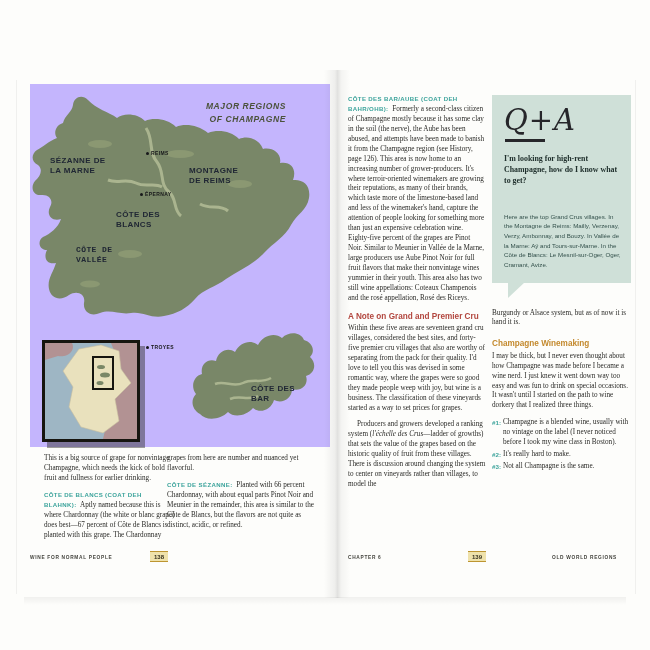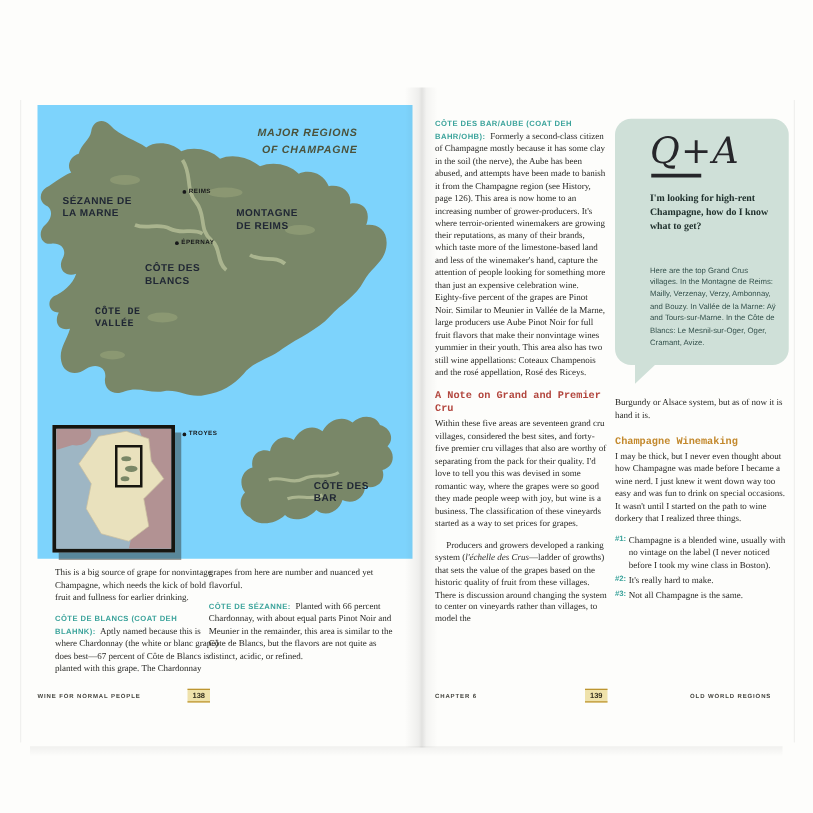--- a/index.html
+++ b/index.html
@@ -7,21 +7,21 @@
        font-family:"Liberation Serif", serif;}
   .photo{position:absolute;inset:0;background:#fdfdfb;}
   .gutter{position:absolute;left:324px;top:70px;width:26px;height:528px;
     background:linear-gradient(90deg,rgba(0,0,0,0) 0%,rgba(0,0,0,0.06) 42%,rgba(0,0,0,0.11) 52%,rgba(0,0,0,0.04) 66%,rgba(0,0,0,0) 100%);}
   .edge{position:absolute;top:80px;bottom:56px;width:1px;background:rgba(0,0,0,0.05);}
   .edge.l{left:16px}.edge.r{right:14px}
   .bottom-shade{position:absolute;left:24px;right:24px;top:597px;height:8px;
     background:linear-gradient(rgba(0,0,0,0.05),rgba(0,0,0,0));}
 
   
-  #map{position:absolute;left:30px;top:84px;width:300px;height:363px;background:#7dd3fc;}
+  #map{position:absolute;left:30px;top:84px;width:300px;height:363px;background:#c4b5fd;}
   #map svg{position:absolute;left:0;top:0;}
   .map-title{position:absolute;right:44px;top:16px;text-align:right;
     font-family:"Liberation Sans",sans-serif;font-style:italic;font-weight:bold;
     font-size:8.5px;line-height:1.55;color:#4b523b;letter-spacing:0.6px;}
   .rl{position:absolute;font-family:"Liberation Sans",sans-serif;font-weight:bold;
     font-size:8px;line-height:1.22;color:#202734;letter-spacing:0.4px;}
   #rl-vallee{left:20px;top:72px;}
   #rl-montagne{left:159px;top:82px;}
   #rl-blancs{left:86px;top:126px;}
   #rl-sezanne{left:46px;top:161px;font-family:Liberation Mono, monospace;}
@@ -34,32 +34,32 @@
   #city-troyes{left:116px;top:260px;}
   #inset{position:absolute;left:12px;top:256px;width:92px;height:96px;border:3px solid #16150f;
     background:#9eb6c4;box-shadow:5px 6px 0 rgba(45,43,36,0.45);}
 
   
   .body{font-family:"Liberation Serif",serif;font-size:7.2px;line-height:1.38;color:#2a2a27;text-align:left;}
   .body p{margin:0 0 7px 0;}
   .body p.indent{text-indent:9px;margin:0;}
   .lead{font-family:"Liberation Sans",sans-serif;font-weight:bold;font-size:6.1px;
     color:#3ba39b;letter-spacing:0.35px;margin-right:2px;}
-  .h-serif{font-family:Liberation Mono, monospace;font-weight:bold;font-size:8.2px;margin:6px 0 2px 0;}
+  .h-serif{font-family:Liberation Sans, sans-serif;font-weight:bold;font-size:8.2px;margin:6px 0 2px 0;}
   .h-red{color:#b2463e;}
   .h-gold{color:#c3892d;margin-top:10px;}
   .ital{font-style:italic;}
   .col{position:absolute;}
   #lcolA{left:44px;top:454px;width:131px;}
   #lcolB{left:167px;top:454px;width:153px;}
   #rcol1{left:348px;top:95px;width:138px;}
   #rcol2{left:492px;top:95px;width:139px;}
 
   
-  .qa-box{background:#cfe0d8;border-radius:13px;padding:11px 10px 13px 28px;position:relative;margin-bottom:26px;}
+  .qa-box{background:#cfe0d8;border-radius:0;padding:11px 10px 13px 12px;position:relative;margin-bottom:26px;}
   .qa-tail{position:absolute;left:16px;bottom:-15px;width:0;height:0;
     border-top:16px solid #cfe0d8;border-right:17px solid transparent;}
   .qa-logo{font-family:"DejaVu Serif",serif;font-style:italic;font-size:29px;line-height:1;
     color:#26262a;letter-spacing:1px;}
   .qa-rule{width:40px;height:2.5px;background:#26262a;margin:4px 0 11px 1px;}
   .qa-q{font-family:"Liberation Serif",serif;font-weight:bold;font-size:7.9px;line-height:1.45;
     color:#20302d;margin-bottom:25px;}
   .qa-a{font-family:"Liberation Sans",sans-serif;font-size:6.2px;line-height:1.55;color:#33504b;}
 
   

